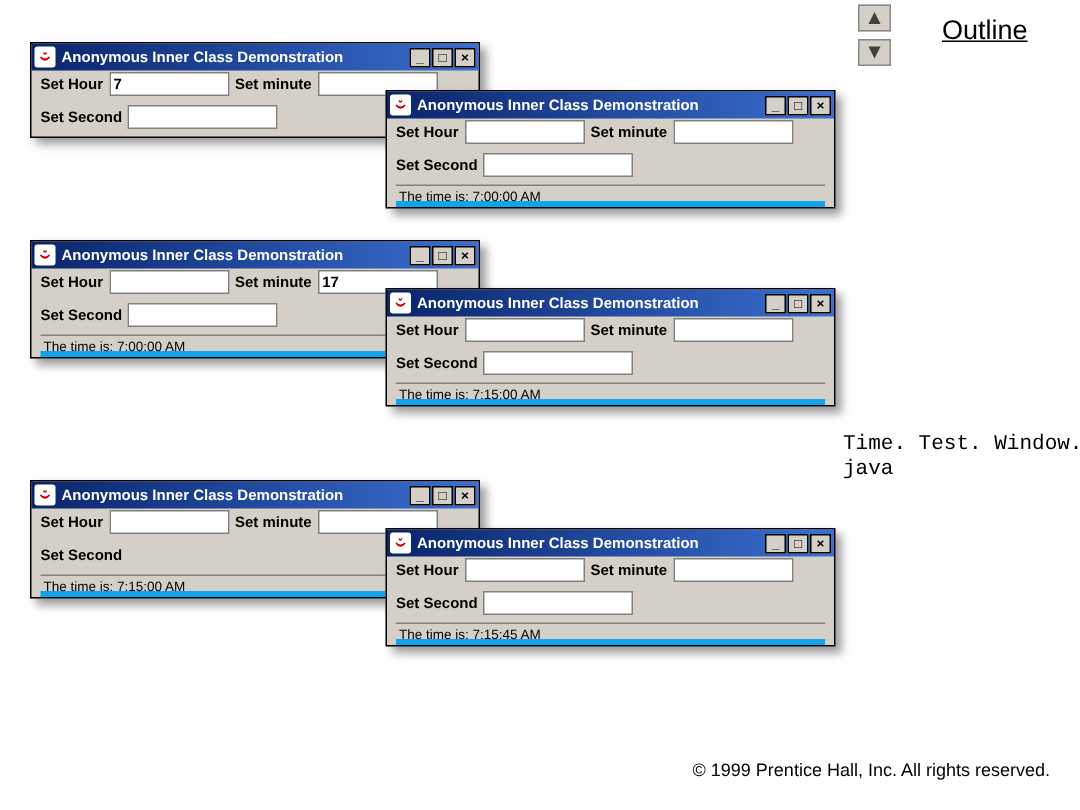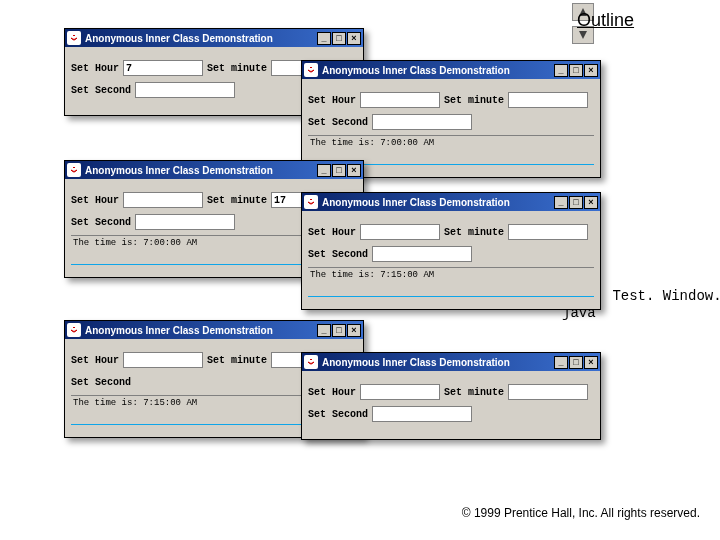--- a/index.html
+++ b/index.html
@@ -7,21 +7,21 @@
     margin: 0;
     width: 720px;
     height: 540px;
     background: #fff;
     font-family: Arial, sans-serif;
     position: relative;
   }
   .outline-label {
     position: absolute;
     top: 10px;
-    left: 577px;
+    left: 628px;
     font-size: 18px;
     text-decoration: underline;
   }
   .arrow-up, .arrow-down {
     position: absolute;
     left: 572px;
     width: 22px;
     height: 18px;
     background: #d4d0c8;
     border: 1px solid #888;
@@ -47,21 +47,20 @@
     right: 20px;
     font-size: 12px;
     text-align: right;
     line-height: 1.3;
   }
   .win {
     position: absolute;
     background: #d4d0c8;
     border: 1px solid #000;
     box-shadow: 4px 4px 6px rgba(0,0,0,0.4);
-    margin-left: 44px;
   }
   .titlebar {
     height: 18px;
     background: linear-gradient(to right, #0a246a, #3a6fd0);
     color: #fff;
     display: flex;
     align-items: center;
     font-size: 10px;
     font-weight: bold;
     padding: 0 2px;
@@ -84,24 +83,23 @@
     height: 13px;
     background: #d4d0c8;
     border: 1px solid #000;
     font-size: 9px;
     line-height: 11px;
     text-align: center;
     color: #000;
     font-weight: bold;
   }
   .body {
-    padding: 12px 6px;
+    padding: 0 6px;
     font-size: 10px;
     font-weight: bold;
-    font-family: Liberation Mono, monospace;
   }
   .row {
     display: flex;
     align-items: center;
     gap: 4px;
     margin-bottom: 4px;
     height: 18px;
   }
   .row.center { justify-content: flex-start; }
   .lbl { white-space: nowrap; }
@@ -109,26 +107,26 @@
     background: #fff;
     border: 1px solid #808080;
     height: 16px;
     font-size: 10px;
     padding: 0 2px;
     display: inline-flex;
     align-items: center;
   }
   .status {
     border-top: 1px solid #808080;
-    border-bottom: 1px solid #0ea5e9;
+    border-bottom: 4px solid #0ea5e9;
     margin: 2px 0 0 0;
     padding: 2px 2px 0 2px;
     font-size: 9px;
     font-weight: normal;
-    height: 30px;
+    height: 15px;
   }
   
   .w1 { top: 28px;  left: 20px; width: 300px; }
   .w2 { top: 60px;  left: 257px; width: 300px; }
   .w3 { top: 160px; left: 20px;  width: 300px; }
   .w4 { top: 192px; left: 257px; width: 300px; }
   .w5 { top: 320px; left: 20px;  width: 300px; }
   .w6 { top: 352px; left: 257px; width: 300px; }
 </style>
 </head>
@@ -312,14 +310,15 @@
     <div class="row">
       <span class="lbl">Set Hour</span>
       <span class="inp" style="width:80px"></span>
       <span class="lbl">Set minute</span>
       <span class="inp" style="width:80px"></span>
     </div>
     <div class="row center">
       <span class="lbl">Set Second</span>
       <span class="inp" style="width:100px"></span>
     </div>
+    <div class="status">The time is: 7:15:45 AM</div>
   </div>
 </div>
 
 </body></html>

